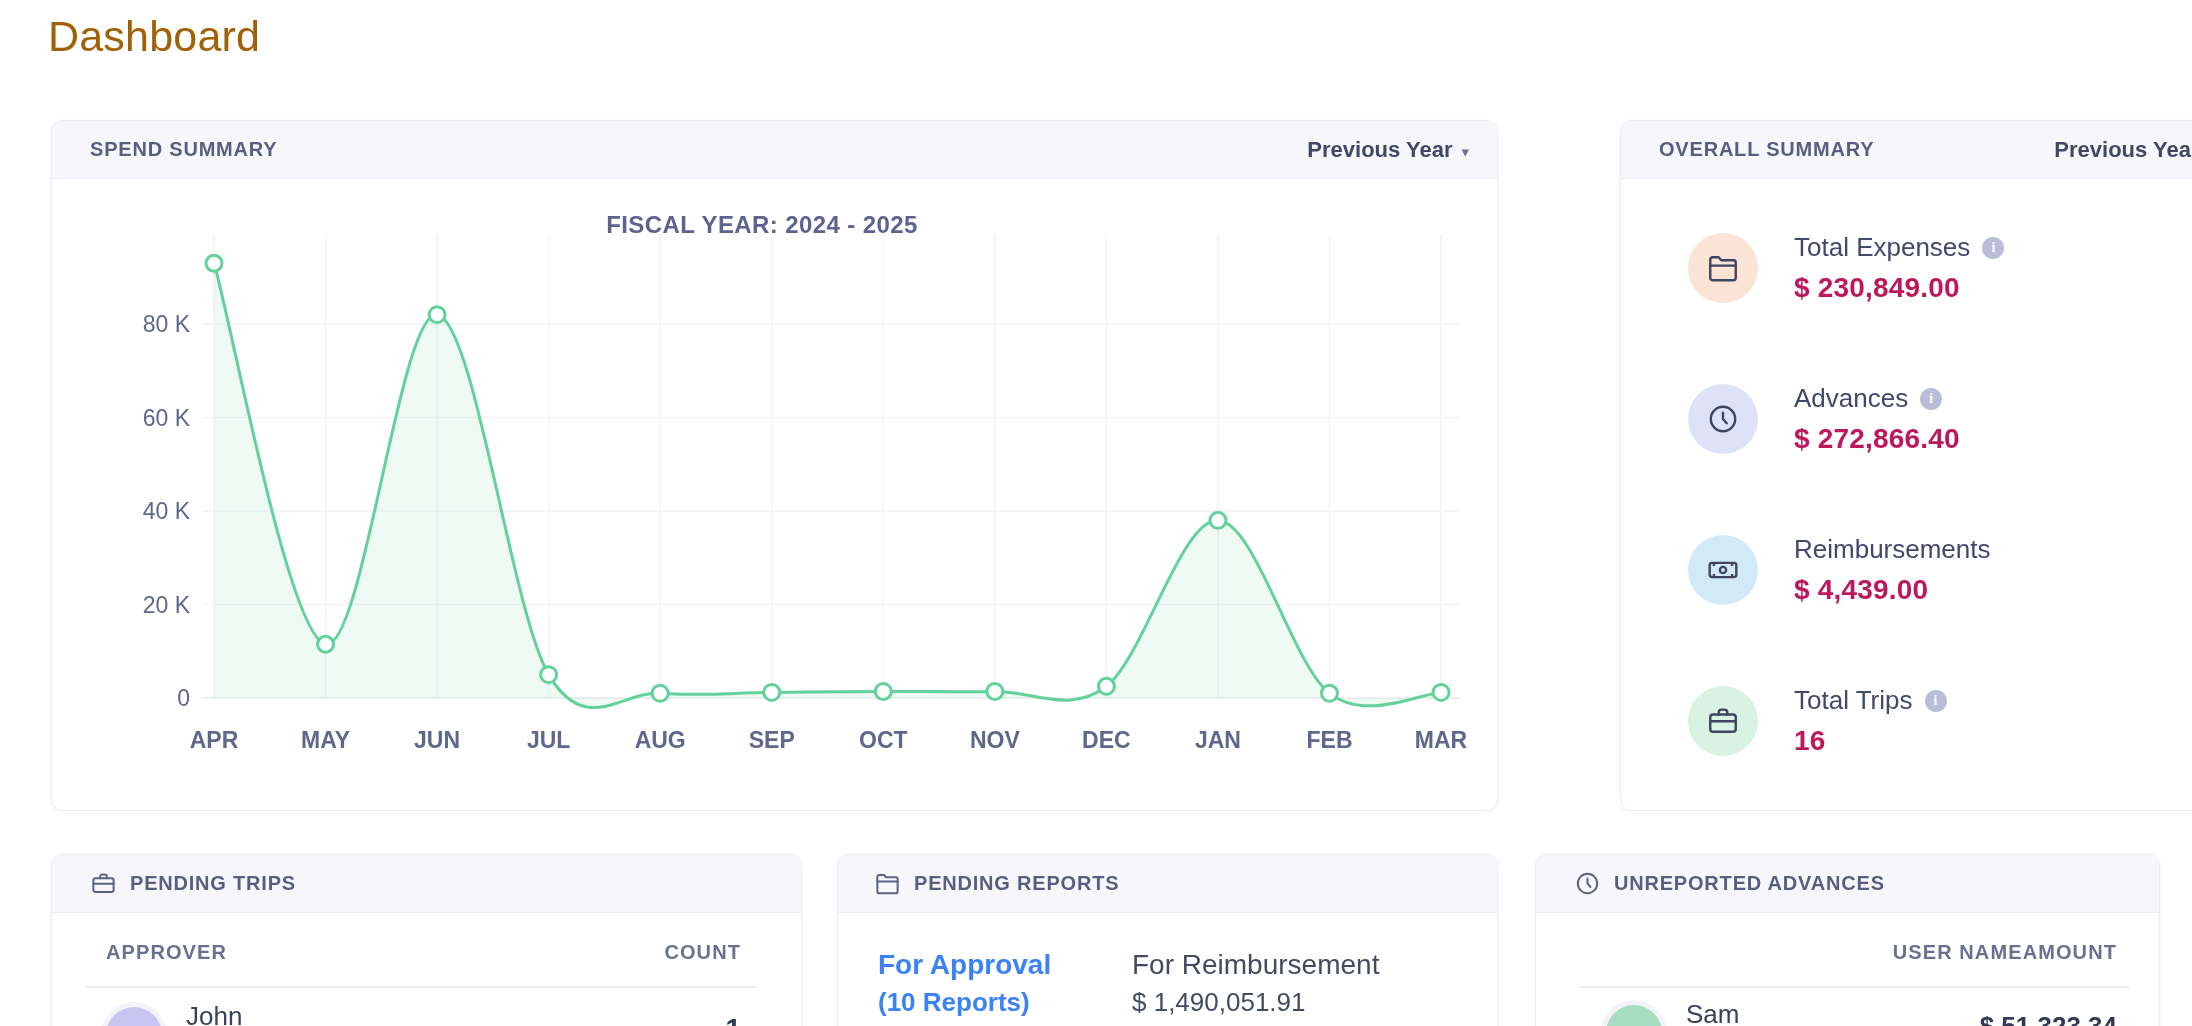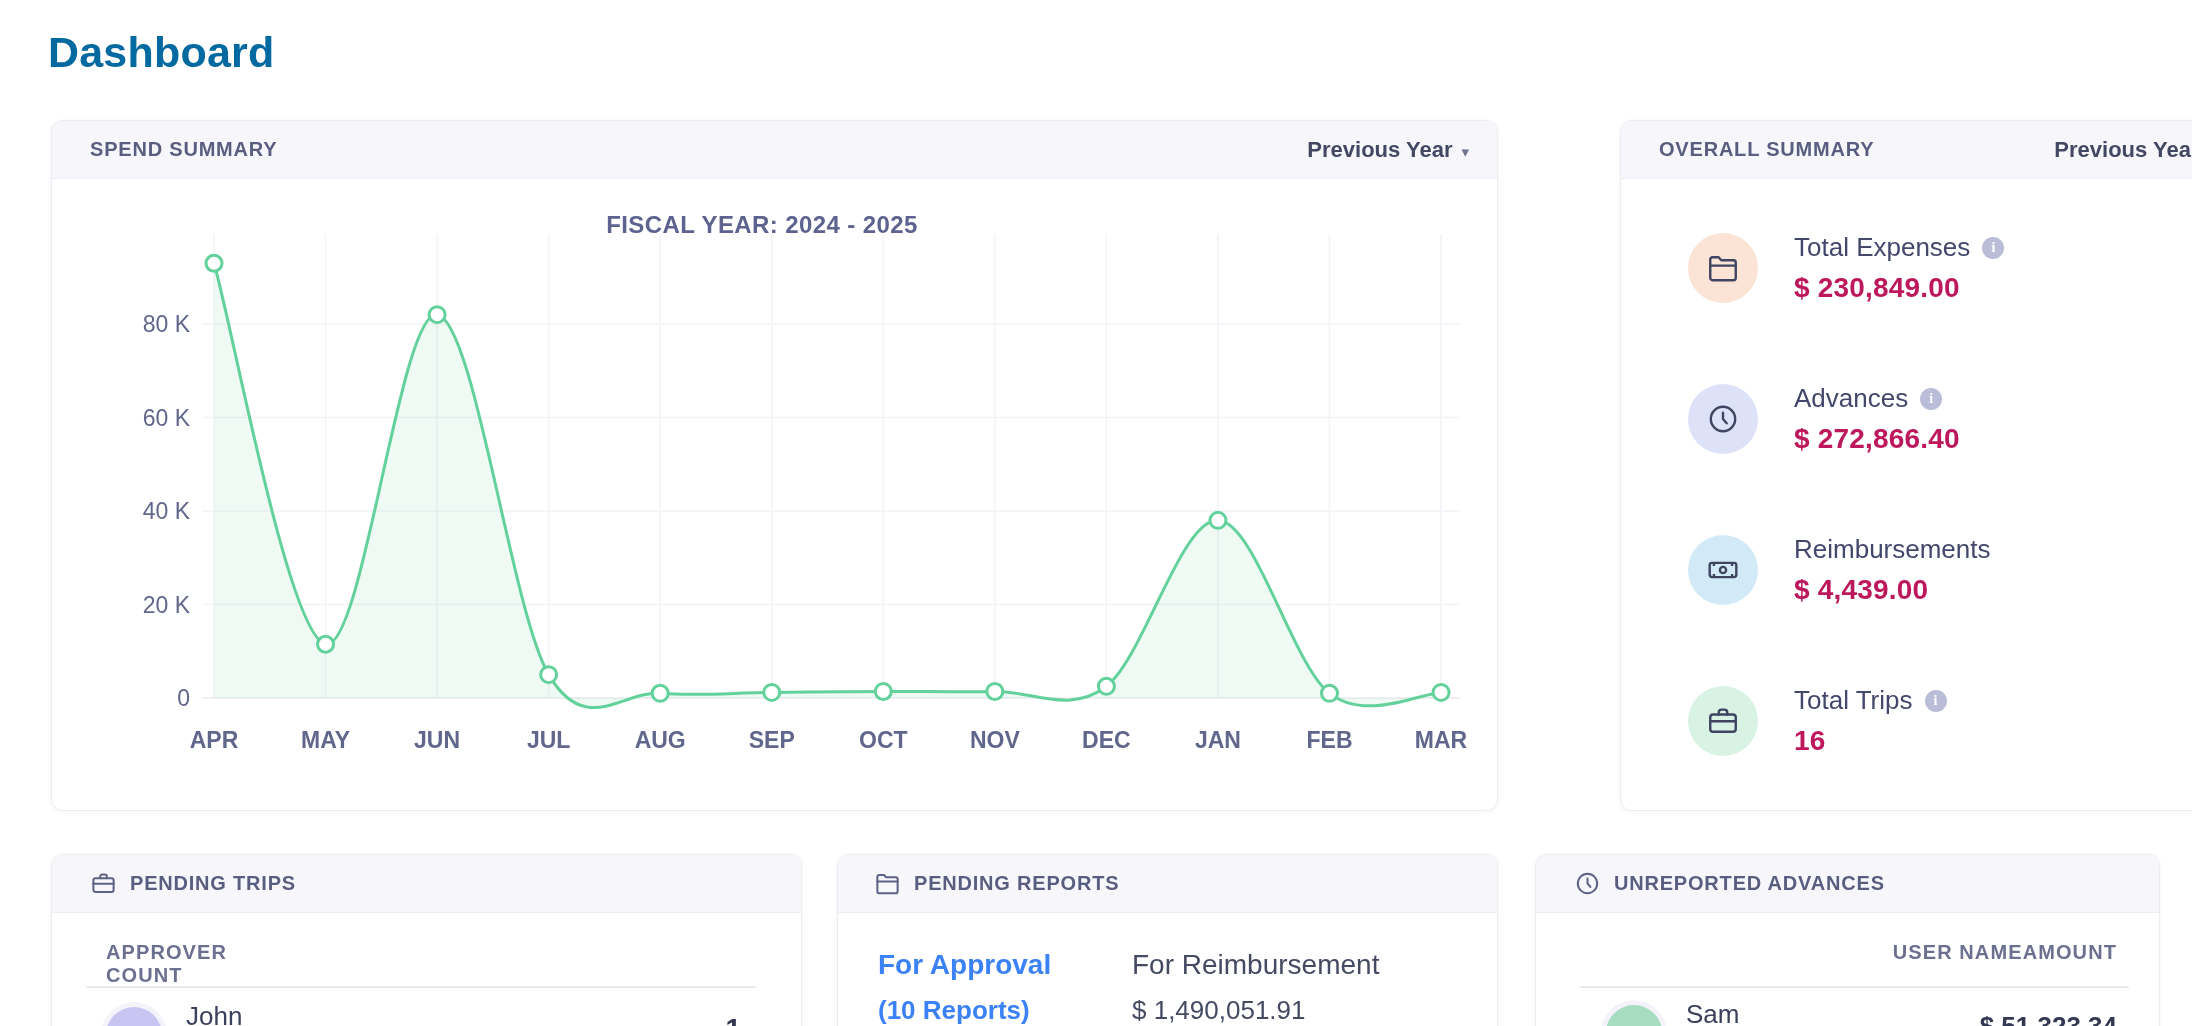--- a/index.html
+++ b/index.html
@@ -1,21 +1,21 @@
 <!DOCTYPE html>
 <html><head>
 <meta charset="utf-8">
 <style>
   * { margin:0; padding:0; box-sizing:border-box; }
   html,body { width:2192px; height:1026px; overflow:hidden; background:#ffffff;
               font-family:"Liberation Sans", sans-serif; }
   #page { position:relative; width:2192px; height:1026px; background:#ffffff; }
 
-  .page-title { position:absolute; left:48px; top:28px; font-size:43px; font-weight:700;
-                color:#0369a1; letter-spacing:0.2px; }
+  .page-title { position:absolute; left:48px; top:12px; font-size:43px; font-weight:400;
+                color:#a16207; letter-spacing:0.2px; }
 
   .card { position:absolute; background:#ffffff; border:1px solid #ececf3; border-radius:12px;
           box-shadow:0 1px 4px rgba(45,50,90,0.06); }
   .card-strip { position:absolute; left:0; top:0; right:0; height:58px; background:#f7f7fb;
                 border-bottom:1px solid #ededf4; border-radius:11px 11px 0 0;
                 display:flex; align-items:center; padding:0 28px 0 38px; }
   .strip-title { font-size:20px; font-weight:700; letter-spacing:0.8px; color:#595e80; }
   .strip-icon { display:inline-flex; width:27px; height:27px; margin-right:13px; color:#5d6284; }
   .strip-icon svg { width:100%; height:100%; }
   .spacer { flex:1; }
@@ -55,21 +55,21 @@
   .avatar { position:absolute; width:56px; height:56px; border-radius:50%;
             display:flex; align-items:flex-end; justify-content:center; overflow:hidden;
             box-shadow:0 0 0 5px rgba(242,242,248,0.9); }
   .avatar svg { width:38px; height:38px; }
   .rname { position:absolute; font-size:26px; color:#3b405c; font-weight:500; }
   .rval  { position:absolute; font-size:28px; color:#343953; font-weight:700; }
 
   
   .pr-block { position:absolute; top:94px; }
   .pr-line1 { font-size:28px; font-weight:700; }
-  .pr-line2 { font-size:26px; font-weight:600; margin-top:14px; }
+  .pr-line2 { font-size:26px; font-weight:600; margin-top:6px; }
   .pr-muted .pr-line1 { color:#454a63; font-weight:500; }
   .pr-muted .pr-line2 { color:#454a63; font-weight:500; }
 
   svg text { font-family:"Liberation Sans", sans-serif; }
 </style>
 </head>
 <body>
 
 <div id="page">
 
@@ -217,21 +217,21 @@
     <div class="card-strip" style="padding-left:38px;">
       <span class="strip-icon">
         <svg viewBox="0 0 24 24" fill="none" stroke="currentColor" stroke-width="1.8" stroke-linejoin="round" stroke-linecap="round">
           <rect x="3" y="7.4" width="18" height="12.2" rx="2"></rect>
           <path d="M9 7.4V6a2 2 0 0 1 2-2h2a2 2 0 0 1 2 2v1.4"></path>
           <path d="M3 12.2h18"></path>
         </svg>
       </span>
       <span class="strip-title">PENDING TRIPS</span>
     </div>
-    <div class="thead" style="padding:0 60px 0 54px; justify-content:space-between;flex-direction:column;">
+    <div class="thead" style="padding:0 60px 0 54px; justify-content:space-between;">
       <span class="th">APPROVER</span>
       <span class="th">COUNT</span>
     </div>
     <div class="tdivider" style="left:34px; right:44px;"></div>
     <div>
       <span class="avatar" style="left: 54px; top: 152px; background: rgb(200, 197, 243);">
         <svg viewBox="0 0 24 24" style="color: rgb(155, 149, 232);">
           <circle cx="12" cy="9.3" r="4.1" fill="currentColor"></circle>
           <path d="M3.8 22c1.1-4.2 4.3-6.4 8.2-6.4s7.1 2.2 8.2 6.4z" fill="currentColor"></path>
         </svg>

